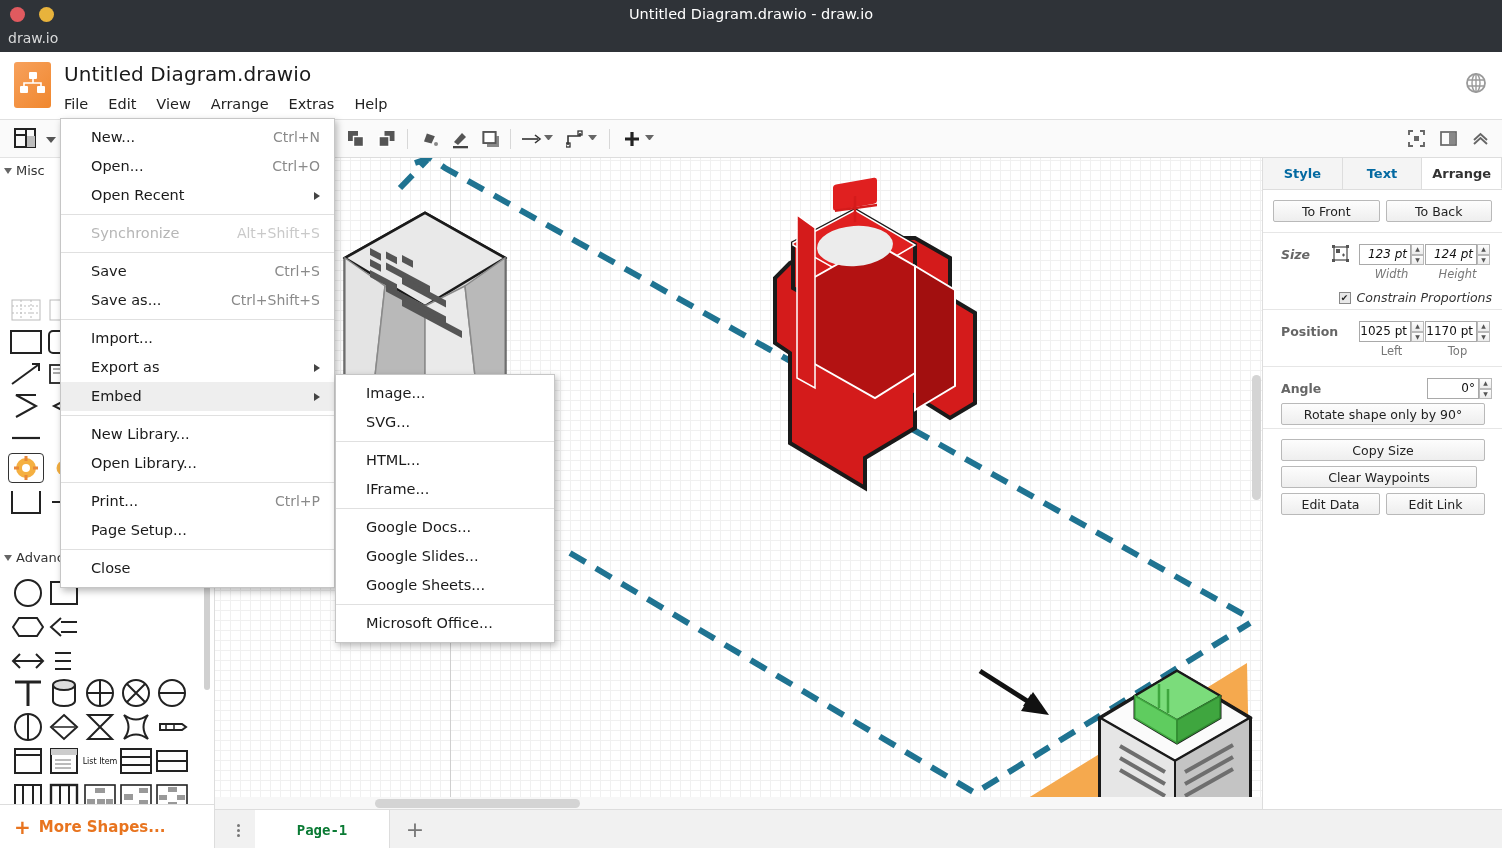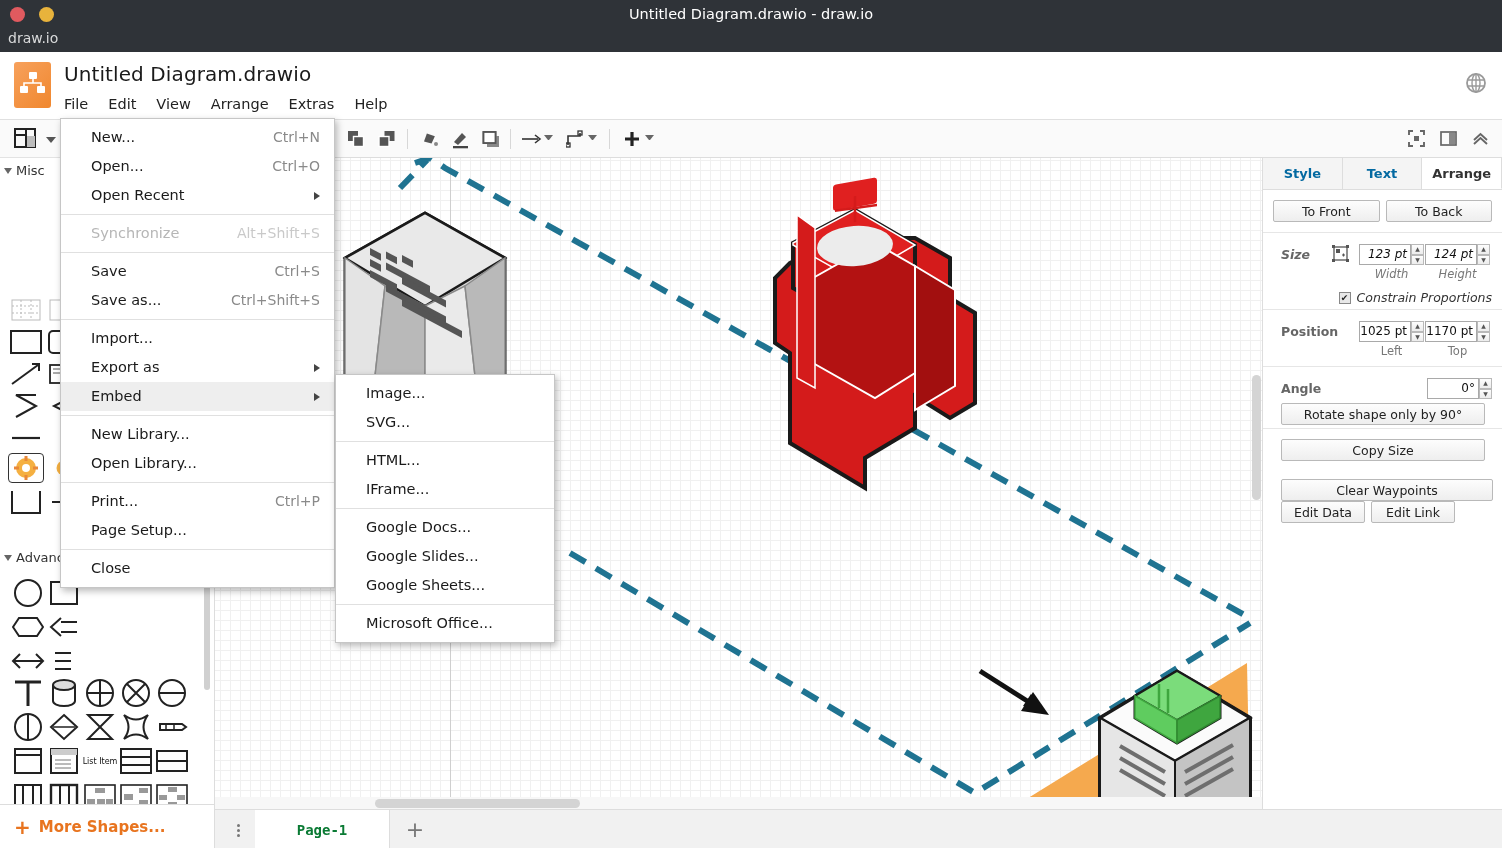--- a/index.html
+++ b/index.html
@@ -863,22 +863,22 @@
             <span>▼</span>
           </div>
         </div>
     </div>
     <div class="pbtn wide" style="position:absolute; left:18px; top:36px; width:204px;">Rotate shape only by 90°</div>
   </div>
 
 
   <div class="fmt-sec" style="padding:10px; border-bottom:none;">
     <div class="pbtn wide" style="margin-left:8px; width:204px;">Copy Size</div>
-    <div class="pbtn wide" style="margin-left:8px; width:212px; margin-top:18px;">Clear Waypoints</div>
-    <div class="btn-row" style="margin-left:8px; width:174px; ">
+    <div class="pbtn wide" style="margin-left:8px; width:196px; margin-top:5px;">Clear Waypoints</div>
+    <div class="btn-row" style="margin-left:8px; width:204px; margin-top:5px;">
       <div class="pbtn">Edit Data</div>
       <div class="pbtn">Edit Link</div>
     </div>
   </div>
 </div>
 
 <div id="footer">
   <div id="pg-menu">
       <i></i>
       <i></i>

